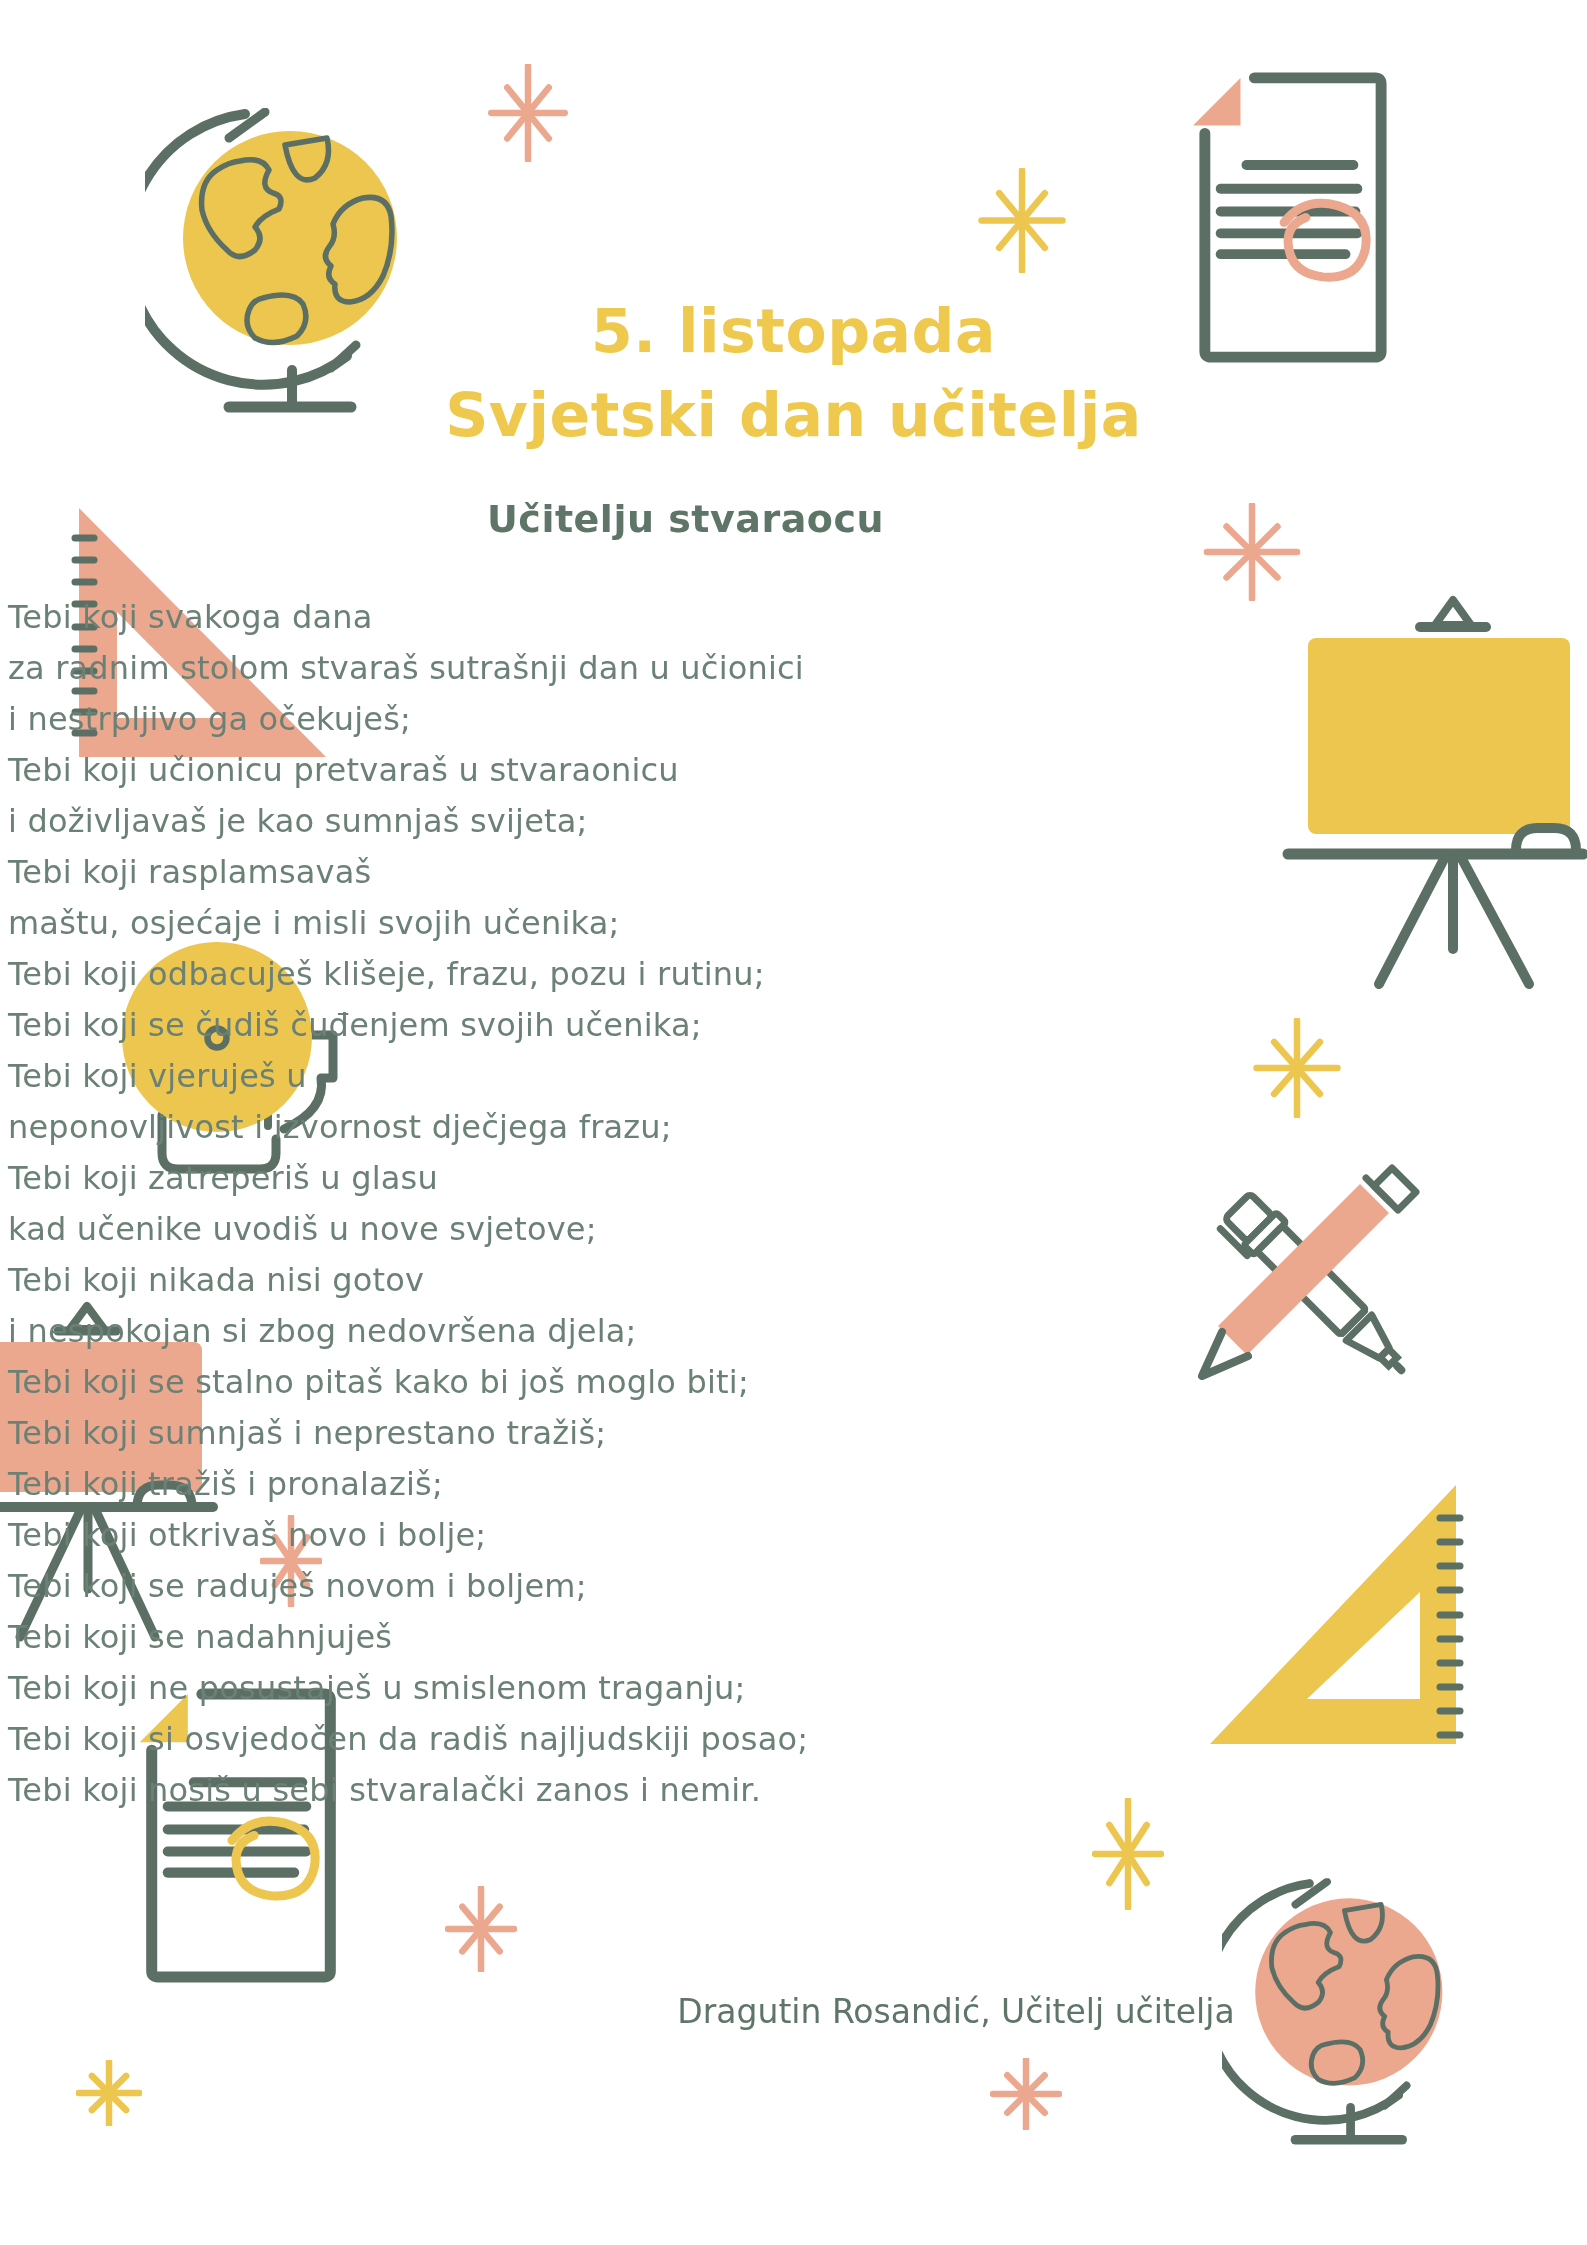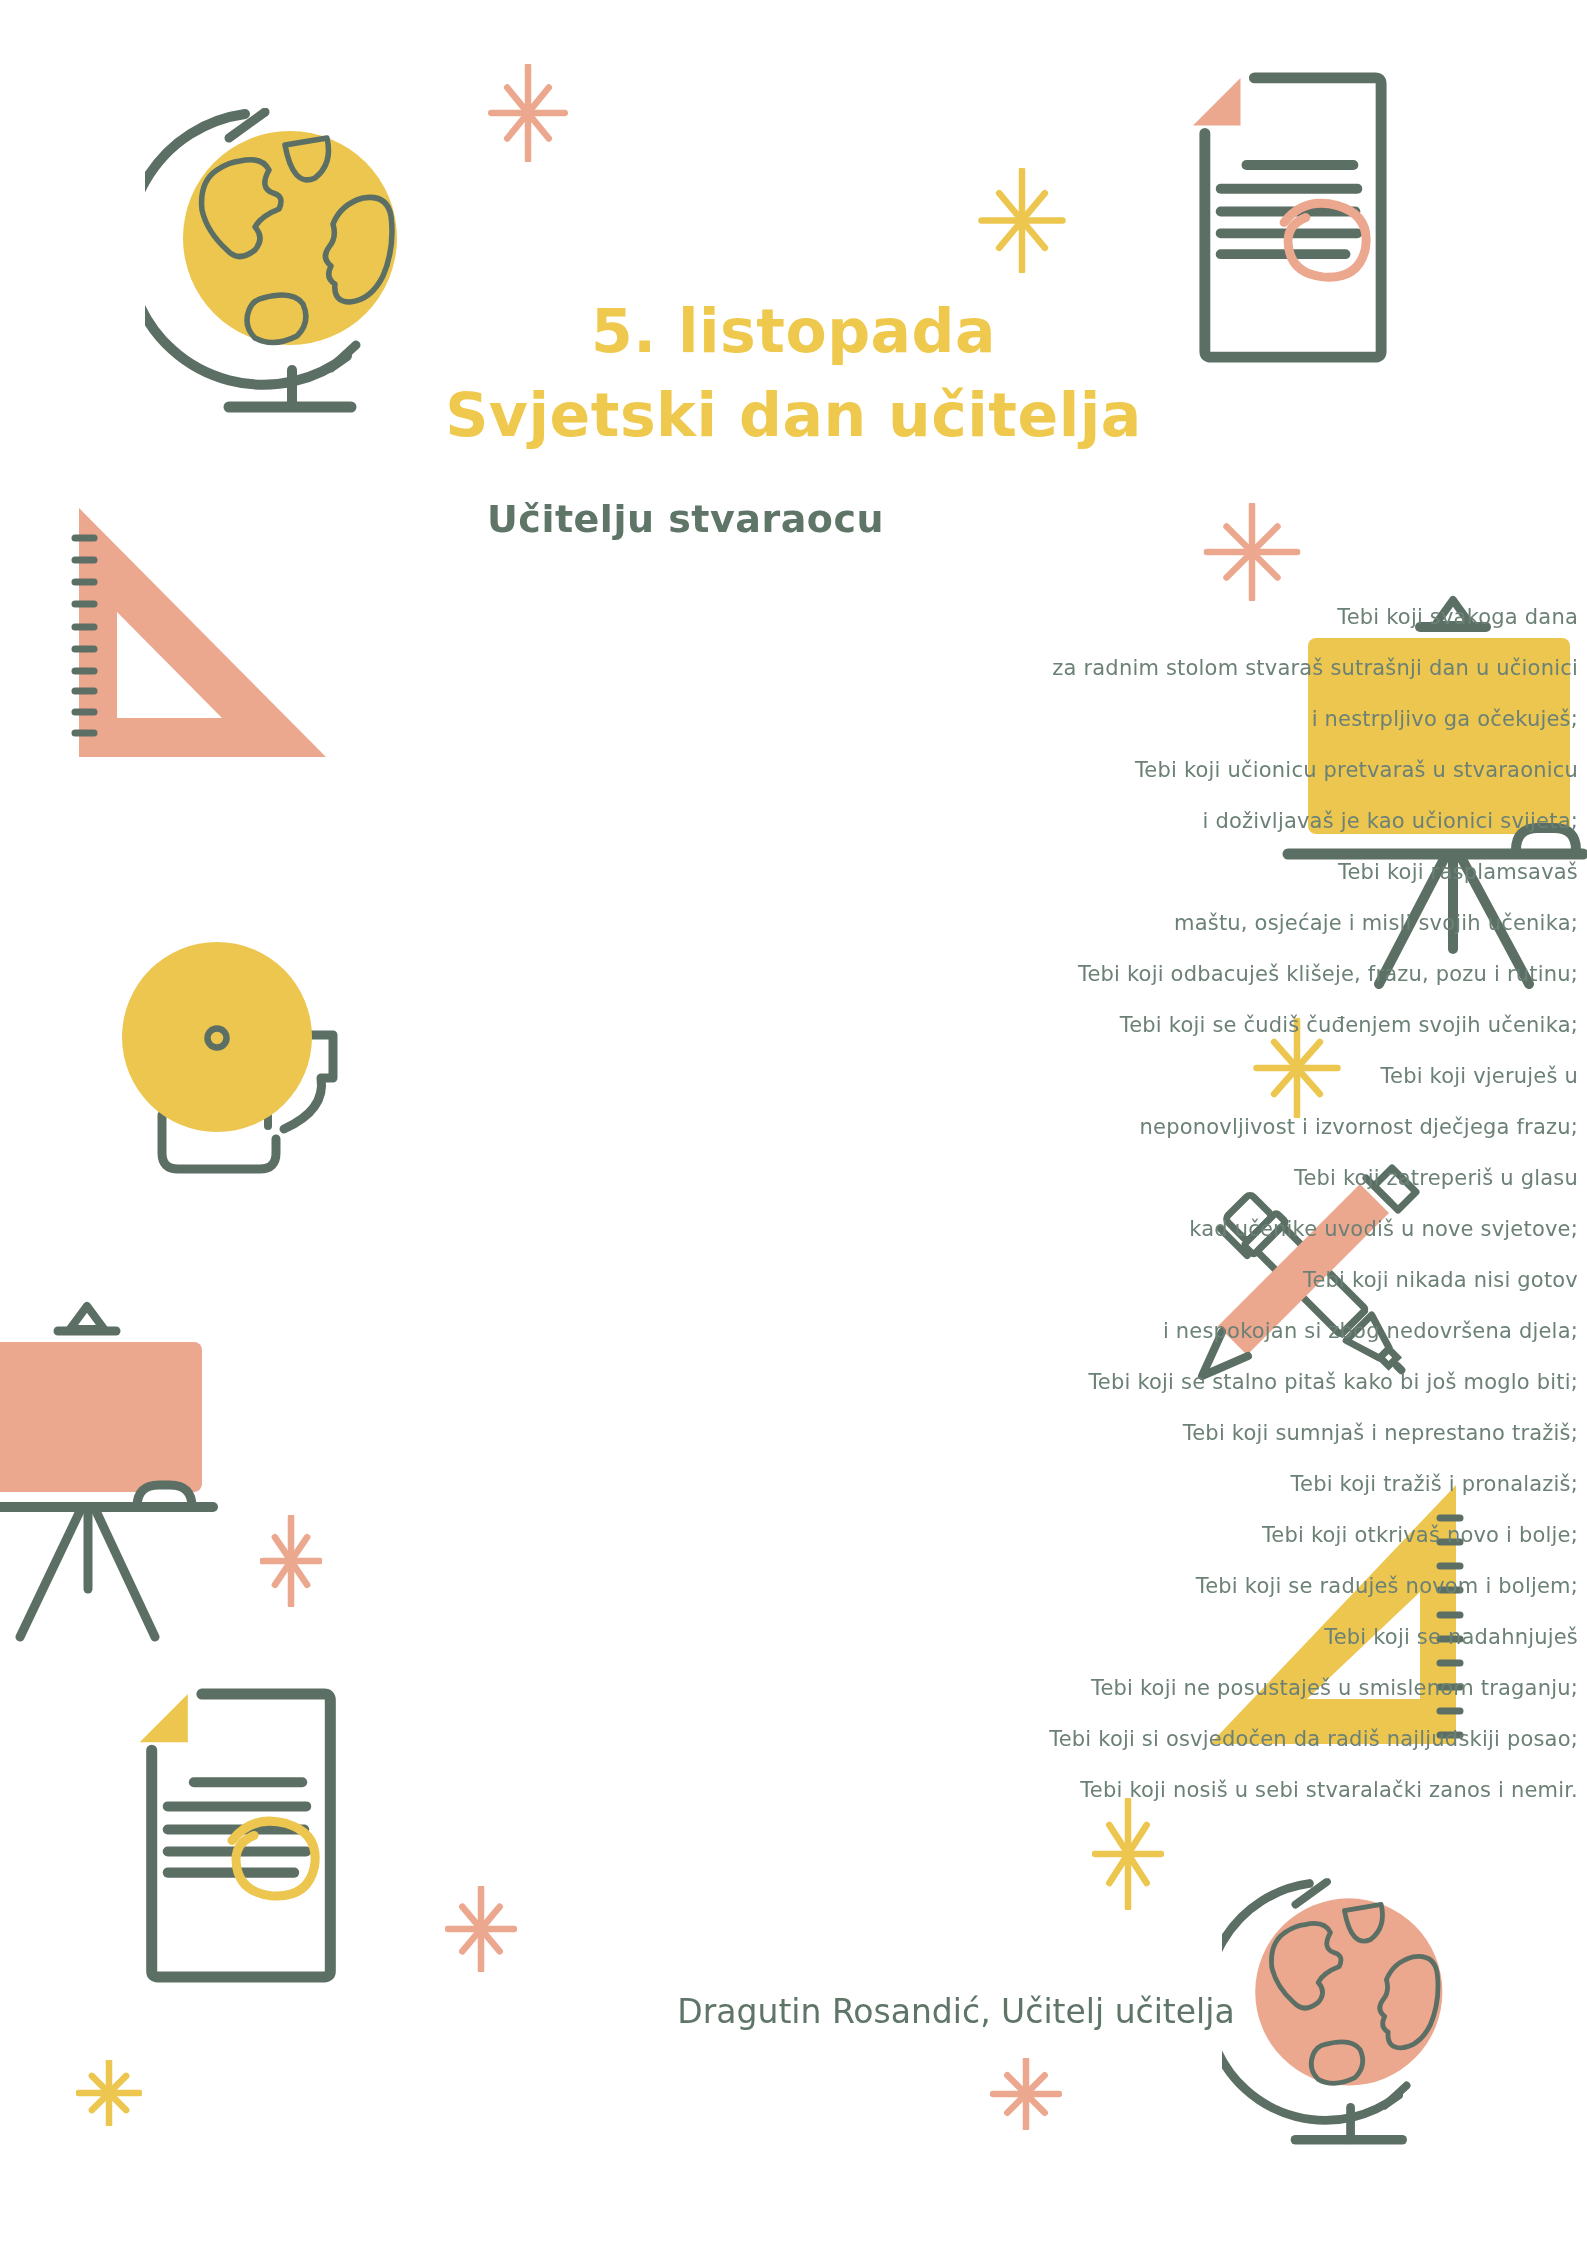--- a/index.html
+++ b/index.html
@@ -12,22 +12,22 @@
     position:absolute;left:0;width:1587px;text-align:center;
     font-weight:bold;color:#EFC94E;letter-spacing:0.5px;
   }
   .title-1{top:296px;font-size:60px;}
   .title-2{top:380px;font-size:60px;}
   .subtitle{
     position:absolute;top:497px;left:0;width:1371px;text-align:center;
     font-size:38px;font-weight:bold;color:#5E7568;letter-spacing:0.5px;
   }
   .poem{
-    position:absolute;top:592px;left:8px;width:1570px;text-align:right;
-    font-size:21px;color:#6C8176;letter-spacing:0.2px;
+    position:absolute;top:592px;left:8px;width:1570px;text-align:left;
+    font-size:32px;color:#6C8176;letter-spacing:0.2px;
   }
   .poem-line{height:51px;line-height:51px;white-space:nowrap;}
   .signature{
     position:absolute;top:1992px;left:356px;width:1200px;text-align:center;
     font-size:33px;color:#5E7568;
   }
 </style>
 </head>
 <body>
 
@@ -215,21 +215,21 @@
 
   <div class="title-line title-1">5. listopada</div>
   <div class="title-line title-2">Svjetski dan učitelja</div>
   <div class="subtitle">Učitelju stvaraocu</div>
 
   <div class="poem">
     <div class="poem-line">Tebi koji svakoga dana</div>
     <div class="poem-line">za radnim stolom stvaraš sutrašnji dan u učionici</div>
     <div class="poem-line">i nestrpljivo ga očekuješ;</div>
     <div class="poem-line">Tebi koji učionicu pretvaraš u stvaraonicu</div>
-    <div class="poem-line">i doživljavaš je kao učionici svijeta;</div>
+    <div class="poem-line">i doživljavaš je kao sumnjaš svijeta;</div>
     <div class="poem-line">Tebi koji rasplamsavaš</div>
     <div class="poem-line">maštu, osjećaje i misli svojih učenika;</div>
     <div class="poem-line">Tebi koji odbacuješ klišeje, frazu, pozu i rutinu;</div>
     <div class="poem-line">Tebi koji se čudiš čuđenjem svojih učenika;</div>
     <div class="poem-line">Tebi koji vjeruješ u</div>
     <div class="poem-line">neponovljivost i izvornost dječjega frazu;</div>
     <div class="poem-line">Tebi koji zatreperiš u glasu</div>
     <div class="poem-line">kad učenike uvodiš u nove svjetove;</div>
     <div class="poem-line">Tebi koji nikada nisi gotov</div>
     <div class="poem-line">i nespokojan si zbog nedovršena djela;</div>

